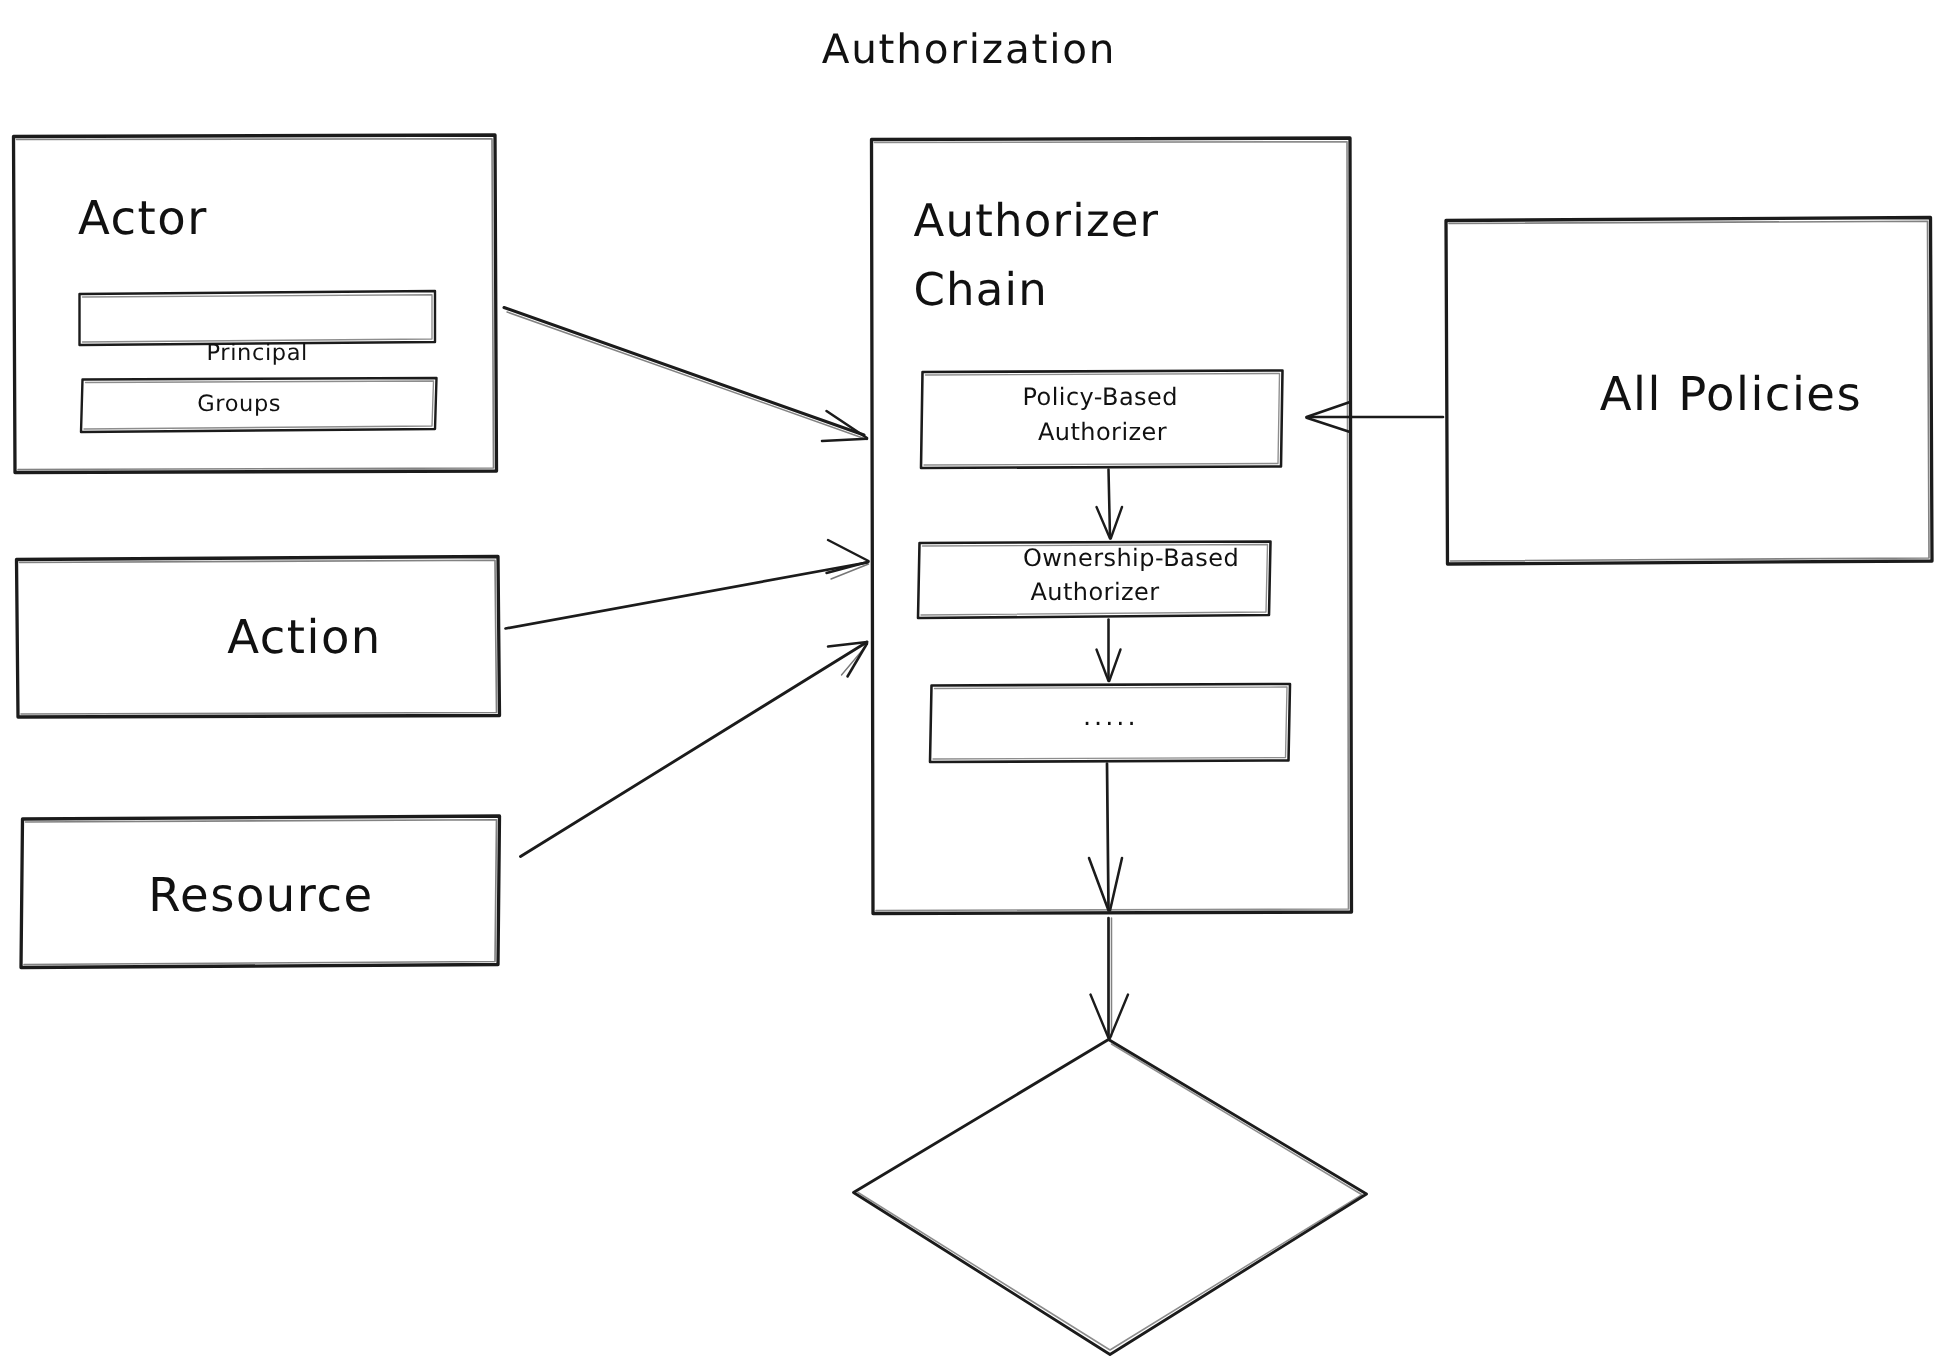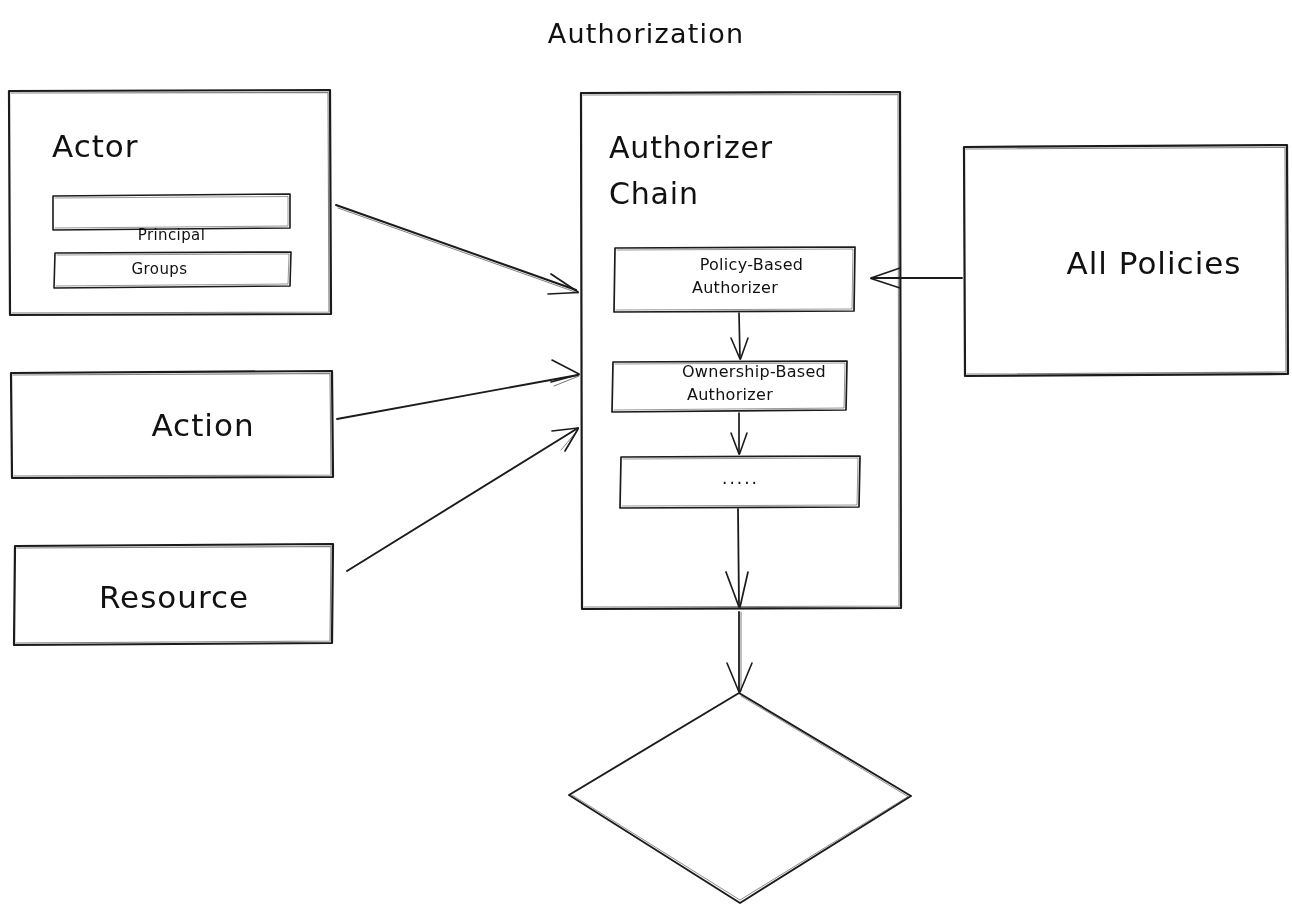--- a/index.html
+++ b/index.html
@@ -198,21 +198,21 @@
   <div class="lbl hand inner-lbl" style="left:55px; top:261px; width:209px;">Groups</div>
 
   <div class="lbl hand box-title" style="left:11px; top:407px; width:384px; text-align:center;">Action</div>
 
   <div class="lbl hand box-title" style="left:15px; top:579px; width:318px; text-align:center;">Resource</div>
 
   <div class="lbl hand box-title-lg" style="left:609px; top:130px;">Authorizer</div>
 
   <div class="lbl hand box-title-lg" style="left:609px; top:176px;">Chain</div>
 
-  <div class="lbl hand inner-lbl-2" style="left:633px; top:256px; width:237px;">Policy-Based</div>
+  <div class="lbl hand inner-lbl-2" style="left:615px; top:256px; width:237px;">Policy-Based</div>
   <div class="lbl hand inner-lbl-2" style="left:615px; top:279px; width:240px;">Authorizer</div>
 
   <div class="lbl hand inner-lbl-2" style="left:613px; top:363px; width:234px;margin-left:24px;">Ownership-Based</div>
   <div class="lbl hand inner-lbl-2" style="left:613px; top:386px; width:234px;">Authorizer</div>
 
   <div class="lbl hand dots-lbl" style="left:621px; top:468px; width:239px; text-align:center;">.....</div>
 
   <div class="lbl hand box-title" style="left:964px; top:245px; width:380px; text-align:center;">All Policies</div>
 
 

